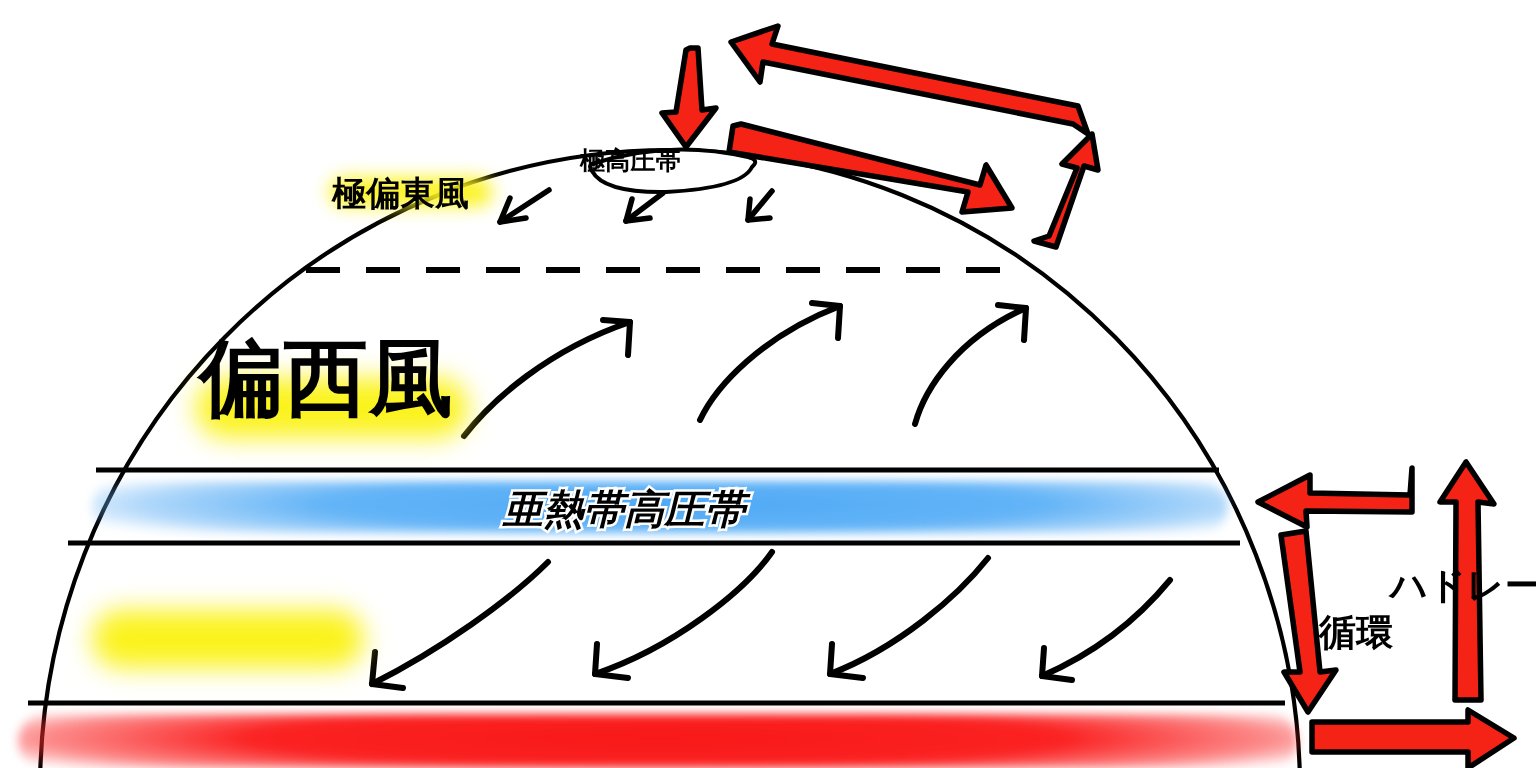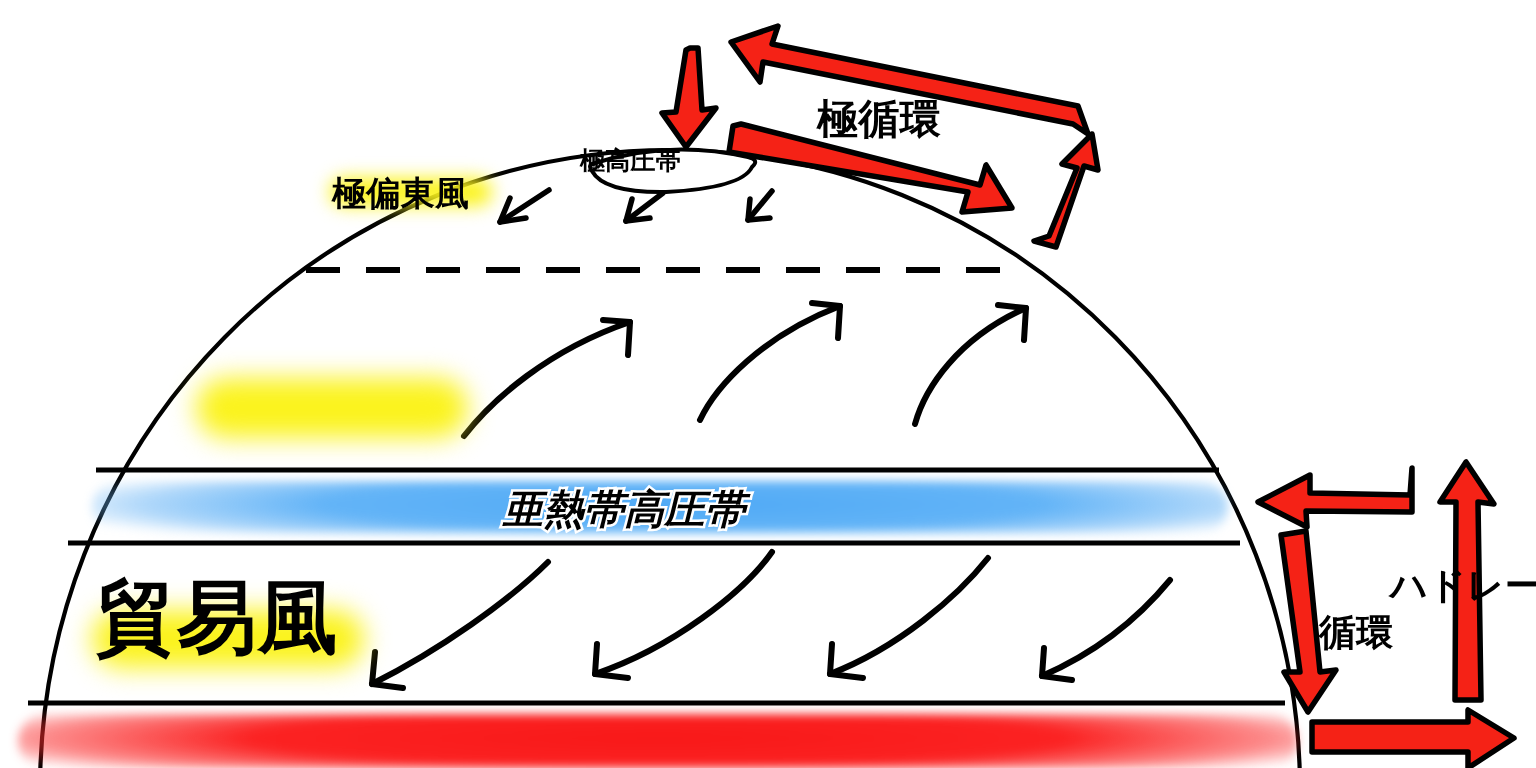--- a/index.html
+++ b/index.html
@@ -144,24 +144,23 @@
 
   <div class="hl-bar" style="left:330px; top:178px; width:162px; height:28px;"></div>
   <div class="hl-bar soft" style="left:196px; top:378px; width:272px; height:60px;"></div>
   <div class="hl-bar soft" style="left:92px; top:610px; width:272px; height:58px;"></div>
 
   <div class="lbl" style="left:580px; top:148px; font-size:25px;">極高圧帯</div>
 
   <div class="lbl" style="left:332px; top:176px; font-size:34px;">極偏東風</div>
 
 
+  <div class="lbl" style="left:199px; top:336px; font-size:84px;">偏西風</div>
 
   <div class="lbl outlined" style="left:503px; top:489px; font-size:40px;">亜熱帯高圧帯</div>
 
-  <div class="lbl" style="left:96px; top:578px; font-size:80px;">貿易風</div>
 
 
-  <div class="lbl" style="left:817px; top:99px; font-size:41px;">極循環</div>
 
   <div class="lbl" style="left:1390px; top:567px; font-size:37px;">ハドレー</div>
   <div class="lbl" style="left:1319px; top:614px; font-size:37px;">循環</div>
 
 </div>
 
 </body></html>

